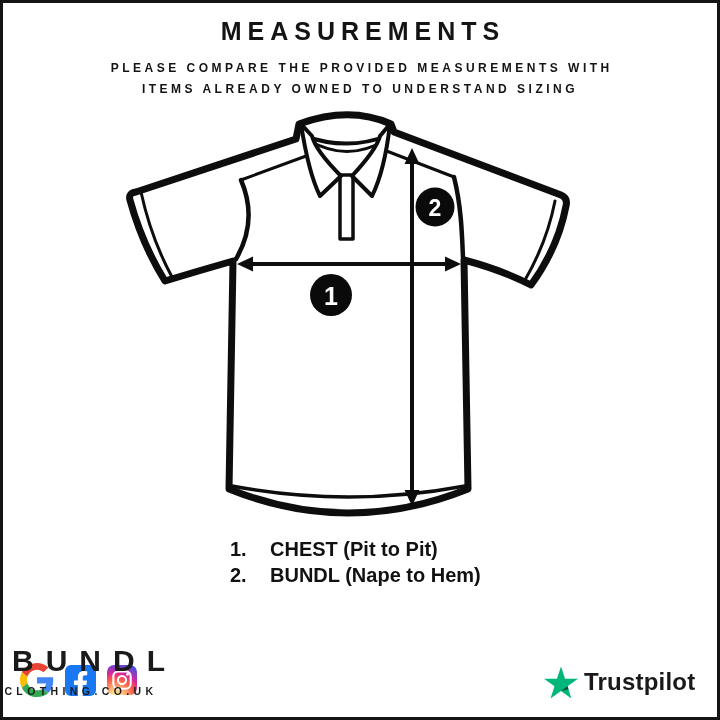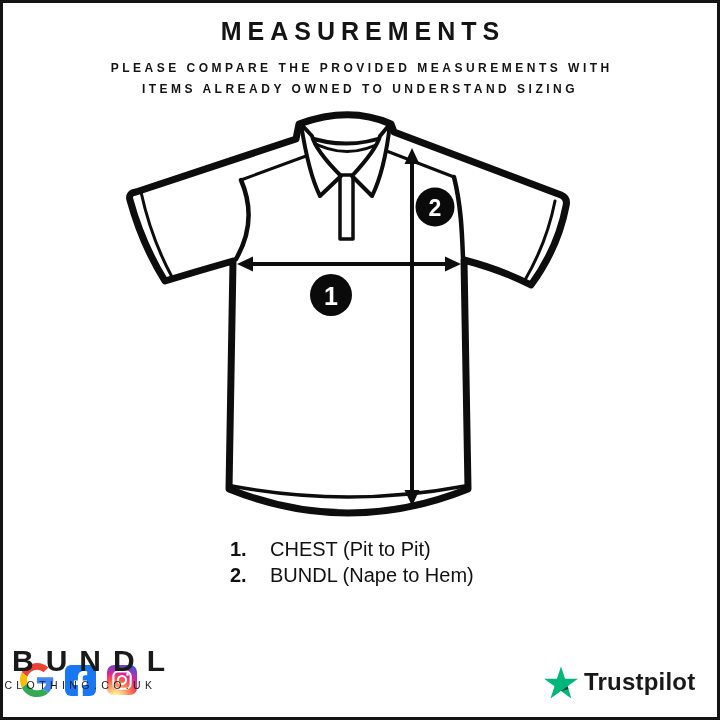--- a/index.html
+++ b/index.html
@@ -33,32 +33,32 @@
 
   .diagram-svg { left:0; top:0; width:720px; height:720px; }
 
   .legend {
     top:538px; left:230px;
   }
   .legend-row { display:flex; align-items:baseline; height:26px; }
   .legend-num {
     width:40px; font-size:20px; font-weight:bold; color:#111;
   }
-  .legend-text { font-size:20px; font-weight:normal; color:#111; white-space:nowrap; }
+  .legend-text { font-size:20px; font-weight:bold; color:#111; white-space:nowrap; }
 
   .social { left:20px; top:663px; display:flex; align-items:center; gap:11px; }
 
   .brand { left:0; top:646px; width:720px; text-align:left; }
   .brand-name {
     font-size:30px; font-weight:bold; color:#1a1a1a;
     letter-spacing:12px; text-indent:12px; line-height:30px;
   }
   .brand-domain {
-    margin-top:3px;
-    font-size:10.5px; font-weight:normal; color:#1a1a1a;
+    margin-top:9px;
+    font-size:10.5px; font-weight:bold; color:#1a1a1a;
     letter-spacing:4.4px; text-indent:4.4px;
   }
 
   .trustpilot { left:544px; top:665px; display:flex; align-items:center; gap:6px; }
   .trustpilot-label {
     font-size:24px; font-weight:600; color:#191919; letter-spacing:0.2px;
     line-height:34px;
   }
 </style>
 </head>

